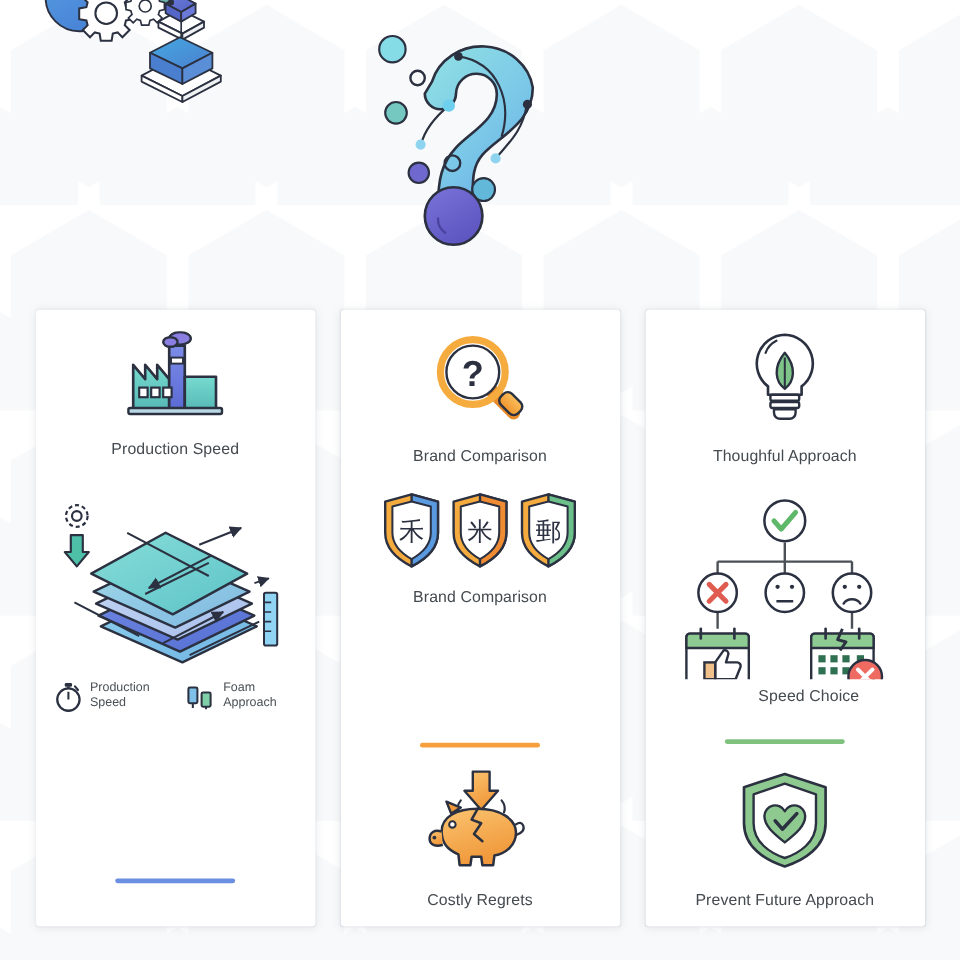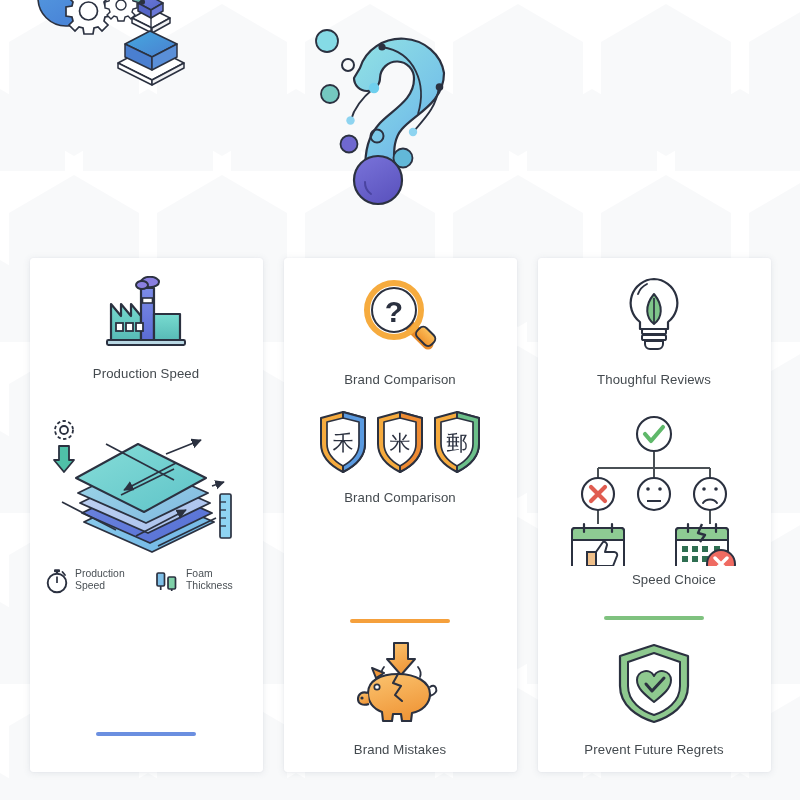--- a/index.html
+++ b/index.html
@@ -322,21 +322,21 @@
         </svg>
         <div class="legend-text">Production Speed</div>
       </div>
       <div class="legend-item">
         <svg width="28" height="28" viewBox="0 0 28 28">
           <rect x="4" y="7" width="7.5" height="13" rx="1.2" fill="#7fc0e8" stroke="#2b3140" stroke-width="1.7"></rect>
           <rect x="15" y="11" width="7.5" height="12" rx="1.2" fill="#7fd0a8" stroke="#2b3140" stroke-width="1.7"></rect>
           <path d="M7.7,20 v4" stroke="#2b3140" stroke-width="1.7"></path>
           <path d="M18.7,23 v2" stroke="#2b3140" stroke-width="1.7"></path>
         </svg>
-        <div class="legend-text">Foam Thickness</div>
+        <div class="legend-text">Foam Approach</div>
       </div>
     </div>
 
     <div class="spacer-grow"></div>
 
     <div class="divider" style="background:#6b8fe0"></div>
 
     <div style="height:22px"></div>
 
   </div>
@@ -422,38 +422,38 @@
 
         <path d="M28,37 L24,27 L36,32 Z" fill="#f0983a" stroke="#2b3140" stroke-width="2" stroke-linejoin="round"></path>
 
         <circle cx="29" cy="46" r="2.7" fill="#ffffff" stroke="#2b3140" stroke-width="1.7"></circle>
 
         <path d="M82,55 q8,-3 6,-8 q-2,-4 -6,-1" fill="none" stroke="#2b3140" stroke-width="1.9" stroke-linecap="round"></path>
 
         <path d="M50,33 l-5,9 l8,3 l-6,9 l7,6" fill="none" stroke="#2b3140" stroke-width="2.1" stroke-linejoin="round" stroke-linecap="round"></path>
       </svg>
       <div style="height:17px"></div>
-      <div class="caption">Brand Mistakes</div>
+      <div class="caption">Costly Regrets</div>
     </div>
   </div>
 
   <div class="card">
 
     <div class="block">
       <svg class="art" width="76" height="78" viewBox="0 0 76 78">
         <path d="M38,3 a24,24 0 0 1 14,43 v7 h-28 v-7 A24,24 0 0 1 38,3 Z" fill="#ffffff" stroke="#2b3140" stroke-width="2.2" stroke-linejoin="round"></path>
         <path d="M22,18 a18,18 0 0 1 9,-10" fill="none" stroke="#2b3140" stroke-width="1.9" stroke-linecap="round"></path>
         <path d="M38,48 C30,42 28,30 38,18 C48,30 46,42 38,48 Z" fill="#7fc58a" stroke="#2b3140" stroke-width="2" stroke-linejoin="round"></path>
         <line x1="38" y1="48" x2="38" y2="22" stroke="#2b3140" stroke-width="1.7"></line>
         <rect x="26" y="53" width="24" height="5" rx="1.6" fill="#ffffff" stroke="#2b3140" stroke-width="2"></rect>
         <rect x="26" y="59" width="24" height="5" rx="1.6" fill="#ffffff" stroke="#2b3140" stroke-width="2"></rect>
         <path d="M29,65 h18 v3 a5,5 0 0 1 -5,5 h-8 a5,5 0 0 1 -5,-5 z" fill="#ffffff" stroke="#2b3140" stroke-width="2" stroke-linejoin="round"></path>
       </svg>
       <div style="height:18px"></div>
-      <div class="caption">Thoughful Reviews</div>
+      <div class="caption">Thoughful Approach</div>
     </div>
 
     <div style="height:26px"></div>
 
     <div class="block">
       <svg class="art" width="180" height="152" viewBox="0 0 180 152">
 
         <line x1="90" y1="38" x2="90" y2="54" stroke="#4a5055" stroke-width="2"></line>
         <line x1="34" y1="54" x2="146" y2="54" stroke="#4a5055" stroke-width="2"></line>
         <line x1="34" y1="54" x2="34" y2="64" stroke="#4a5055" stroke-width="2"></line>
@@ -517,16 +517,16 @@
     <div style="height:22px"></div>
 
     <div class="block">
       <svg class="art" width="78" height="82" viewBox="0 0 78 82">
         <path d="M5,14 L39,3 L73,14 V44 C73,64 55,75 39,80 C23,75 5,64 5,44 Z" fill="#8ec98f" stroke="#2b3140" stroke-width="2.2" stroke-linejoin="round"></path>
         <path d="M13,20 L39,11 L65,20 V44 C65,60 51,69 39,73 C27,69 13,60 13,44 Z" fill="#ffffff" stroke="#2b3140" stroke-width="2" stroke-linejoin="round"></path>
         <path d="M39,60 C29,52 22,46 22,38 a9,9 0 0 1 17,-4 a9,9 0 0 1 17,4 c0,8 -7,14 -17,22 Z" fill="#8ec98f" stroke="#2b3140" stroke-width="2" stroke-linejoin="round"></path>
         <path d="M31,42 l6,7 l12,-13" fill="none" stroke="#2b3140" stroke-width="3" stroke-linecap="round" stroke-linejoin="round"></path>
       </svg>
       <div style="height:18px"></div>
-      <div class="caption">Prevent Future Regrets</div>
+      <div class="caption">Prevent Future Approach</div>
     </div>
   </div>
 </div>
 
 </body></html>

